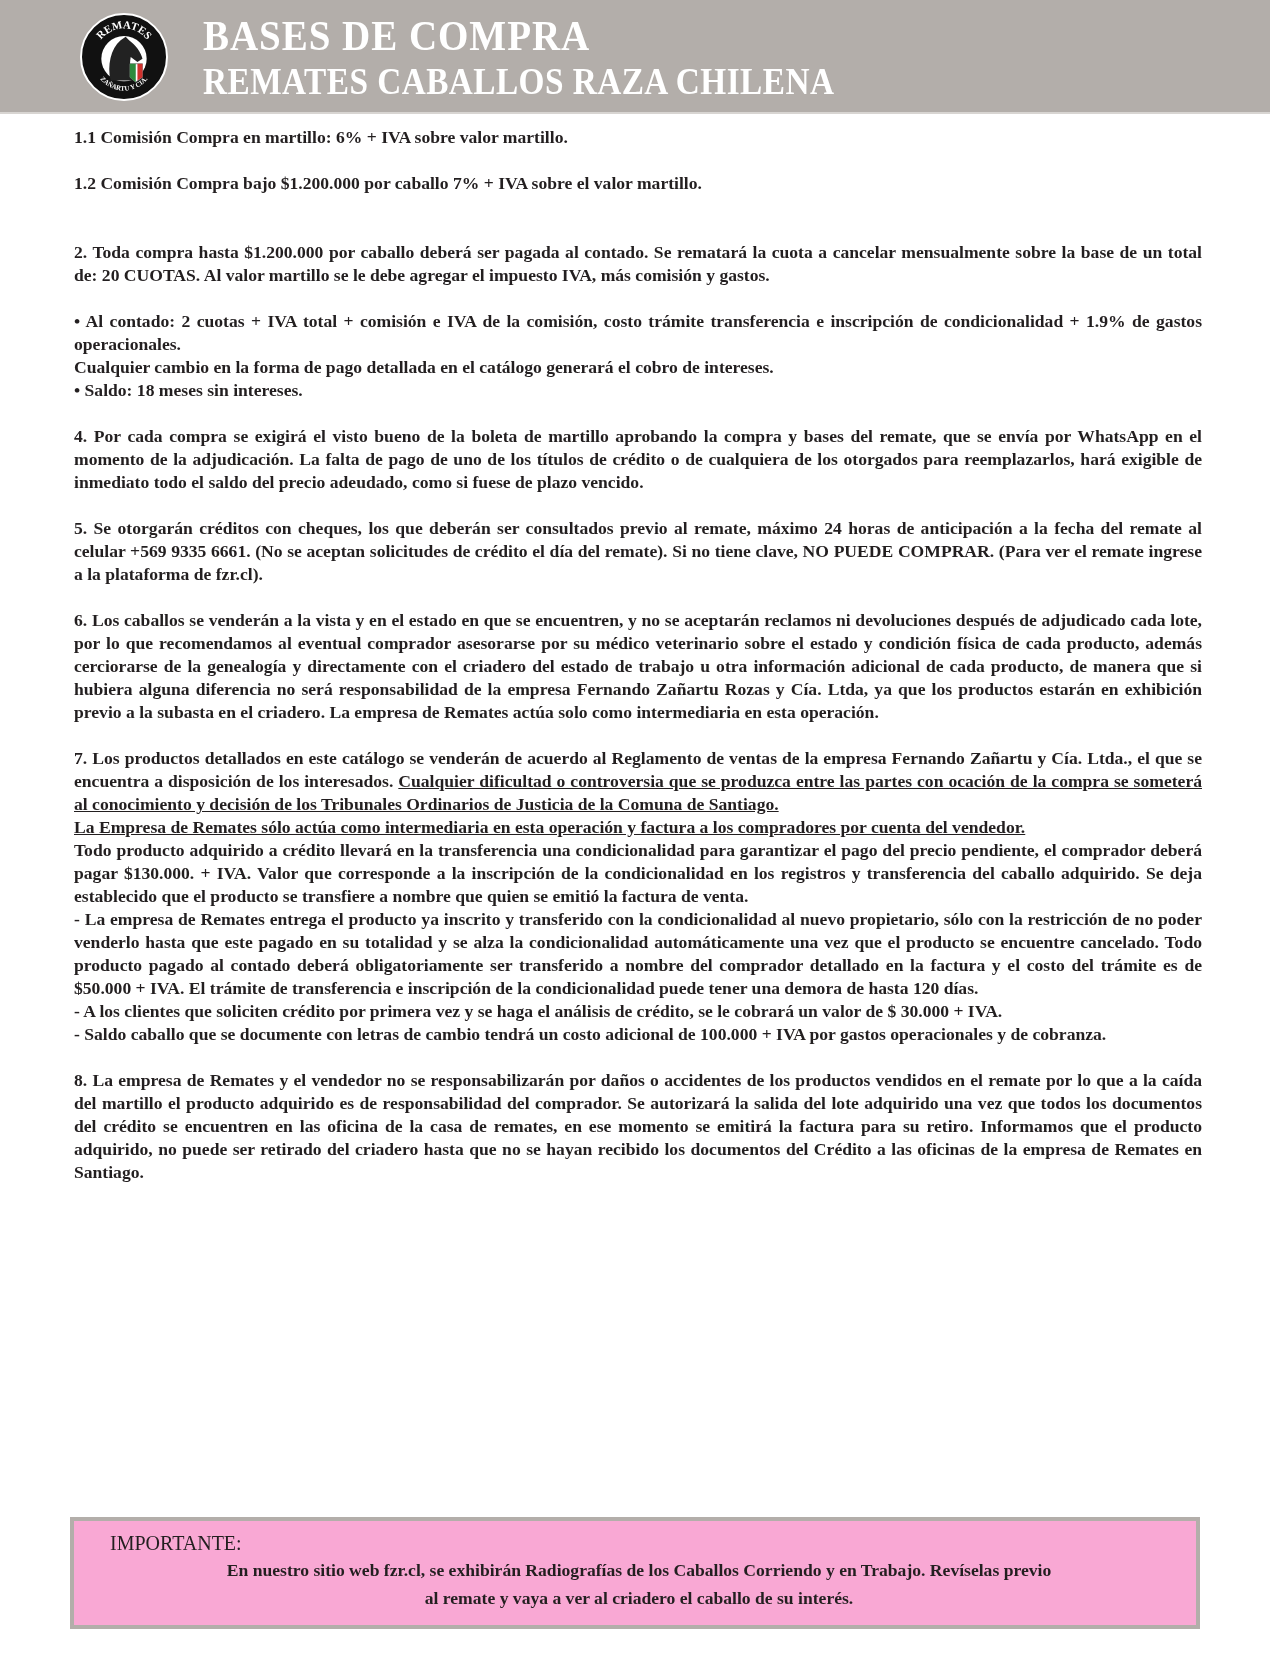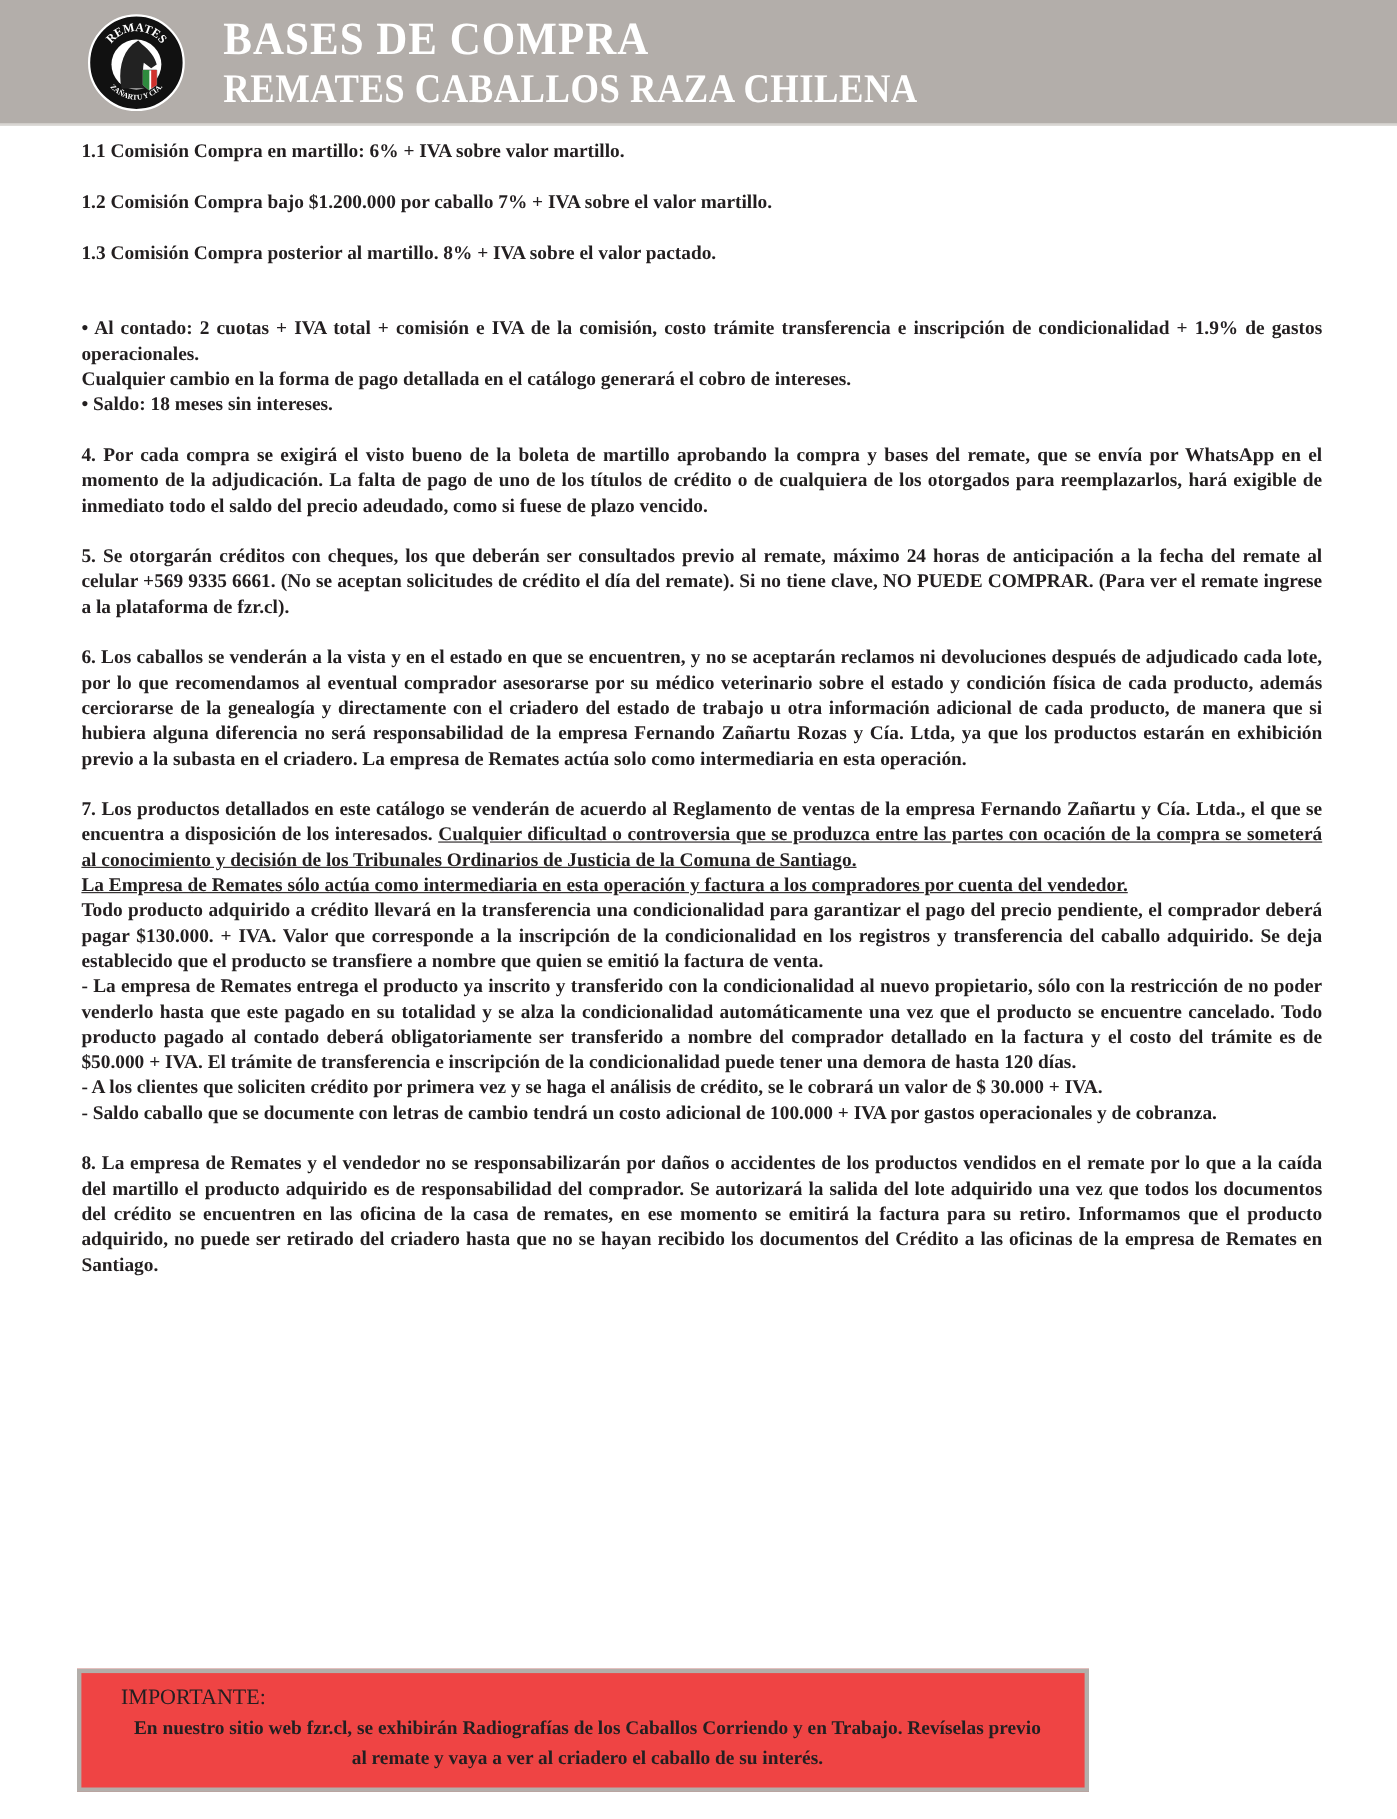--- a/index.html
+++ b/index.html
@@ -11,22 +11,22 @@
       background: #111; border: 2px solid #fff; box-sizing: border-box; overflow: hidden; }
     .logo svg { width: 100%; height: 100%; display: block; }
     .title1 { position: absolute; left: 203px; top: 14px; font-size: 42px; line-height: 44px; color: #ffffff;
       font-weight: bold; letter-spacing: 1px; transform: scaleX(0.93); transform-origin: left; white-space: nowrap; }
     .title2 { position: absolute; left: 203px; top: 62px; font-size: 37px; line-height: 40px; color: #ffffff;
       font-weight: bold; letter-spacing: 0.5px; transform: scaleX(0.9); transform-origin: left; white-space: nowrap; }
     .content { position: absolute; left: 74px; top: 126px; width: 1128px; }
     p { margin: 0; font-size: 17.6px; line-height: 23px; font-weight: bold; text-align: justify; }
     .gap { height: 23px; }
     .u { text-decoration: underline; }
-    .box { position: absolute; left: 70px; top: 1517px; width: 920px; height: 112px; box-sizing: border-box;
-      border: 4px solid #b3aeaa; background: #ef4444; padding: 9px 28px 0 36px; }
+    .box { position: absolute; left: 70px; top: 1517px; width: 1130px; height: 112px; box-sizing: border-box;
+      border: 4px solid #b3aeaa; background: #f9a8d4; padding: 9px 28px 0 36px; }
     .box .ttl { font-size: 20px; line-height: 26px; font-weight: normal; }
     .box p { font-size: 17.6px; line-height: 28px; text-align: center; }
   </style>
 </head>
 <body>
 
 <div class="header">
   <div class="logo">
     <svg viewBox="0 0 100 100">
       <defs>
@@ -49,22 +49,22 @@
   </div>
   <div class="title1">BASES DE COMPRA</div>
   <div class="title2">REMATES CABALLOS RAZA CHILENA</div>
 </div>
 
 <div class="content">
   <p>1.1 Comisión Compra en martillo: 6% + IVA sobre valor martillo.</p>
   <div class="gap"></div>
   <p>1.2 Comisión Compra bajo $1.200.000 por caballo 7% + IVA sobre el valor martillo.</p>
   <div class="gap"></div>
-  <p>1.3 Comisión Compra posterior al martillo. 8% + IVA sobre el valor pactado.</p>
   <div class="gap"></div>
+  <p>2. Toda compra hasta $1.200.000 por caballo deberá ser pagada al contado. Se rematará la cuota a cancelar mensualmente sobre la base de un total de: 20 CUOTAS. Al valor martillo se le debe agregar el impuesto IVA, más comisión y gastos.</p>
   <div class="gap"></div>
   <p>• Al contado: 2 cuotas + IVA total + comisión e IVA de la comisión, costo trámite transferencia e inscripción de condicionalidad + 1.9% de gastos operacionales.</p>
   <p>Cualquier cambio en la forma de pago detallada en el catálogo generará el cobro de intereses.</p>
   <p>• Saldo: 18 meses sin intereses.</p>
   <div class="gap"></div>
   <p>4. Por cada compra se exigirá el visto bueno de la boleta de martillo aprobando la compra y bases del remate, que se envía por WhatsApp en el momento de la adjudicación. La falta de pago de uno de los títulos de crédito o de cualquiera de los otorgados para reemplazarlos, hará exigible de inmediato todo el saldo del precio adeudado, como si fuese de plazo vencido.</p>
   <div class="gap"></div>
   <p>5. Se otorgarán créditos con cheques, los que deberán ser consultados previo al remate, máximo 24 horas de anticipación a la fecha del remate al celular +569 9335 6661. (No se aceptan solicitudes de crédito el día del remate). Si no tiene clave, NO PUEDE COMPRAR. (Para ver el remate ingrese a la plataforma de fzr.cl).</p>
   <div class="gap"></div>
   <p>6. Los caballos se venderán a la vista y en el estado en que se encuentren, y no se aceptarán reclamos ni devoluciones después de adjudicado cada lote, por lo que recomendamos al eventual comprador asesorarse por su médico veterinario sobre el estado y condición física de cada producto, además cerciorarse de la genealogía y directamente con el criadero del estado de trabajo u otra información adicional de cada producto, de manera que si hubiera alguna diferencia no será responsabilidad de la empresa Fernando Zañartu Rozas y Cía. Ltda, ya que los productos estarán en exhibición previo a la subasta en el criadero. La empresa de Remates actúa solo como intermediaria en esta operación.</p>

